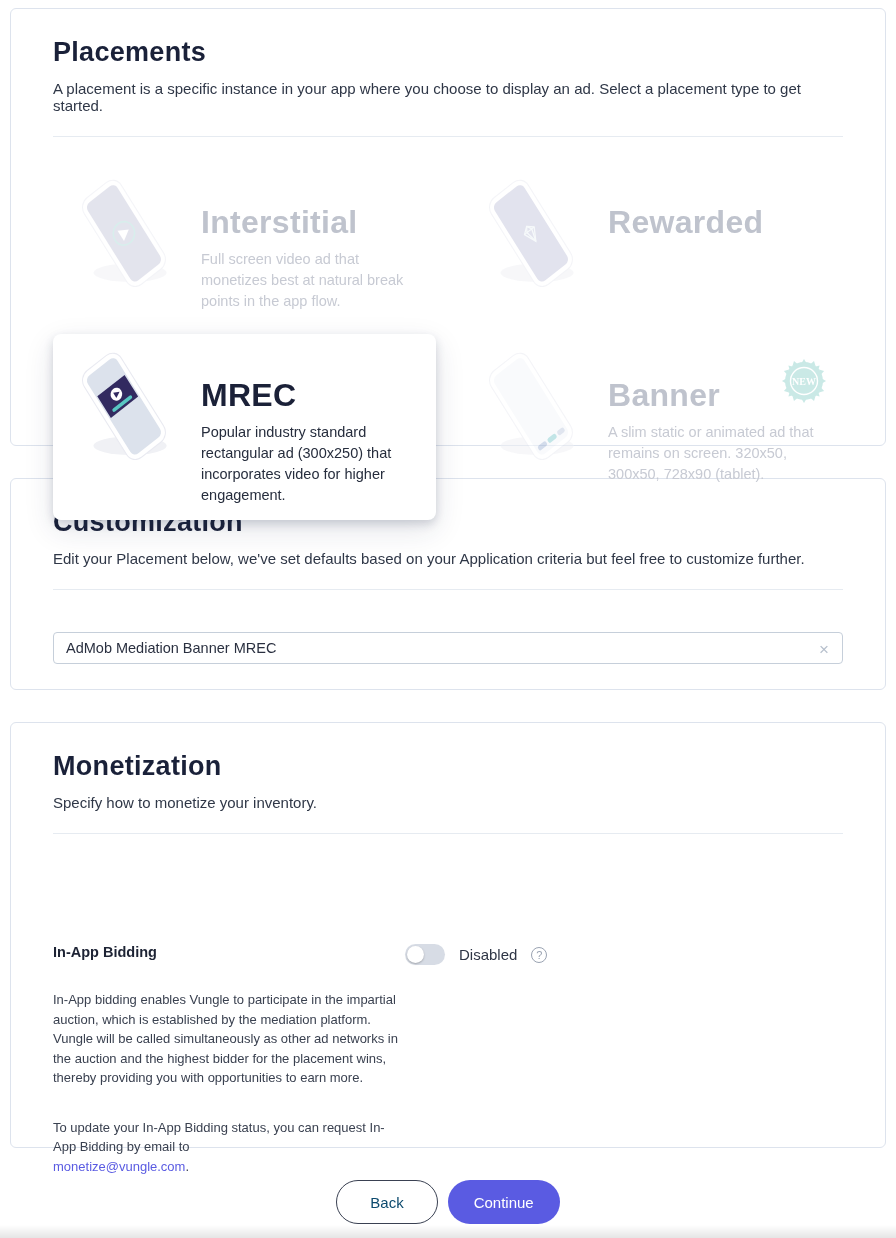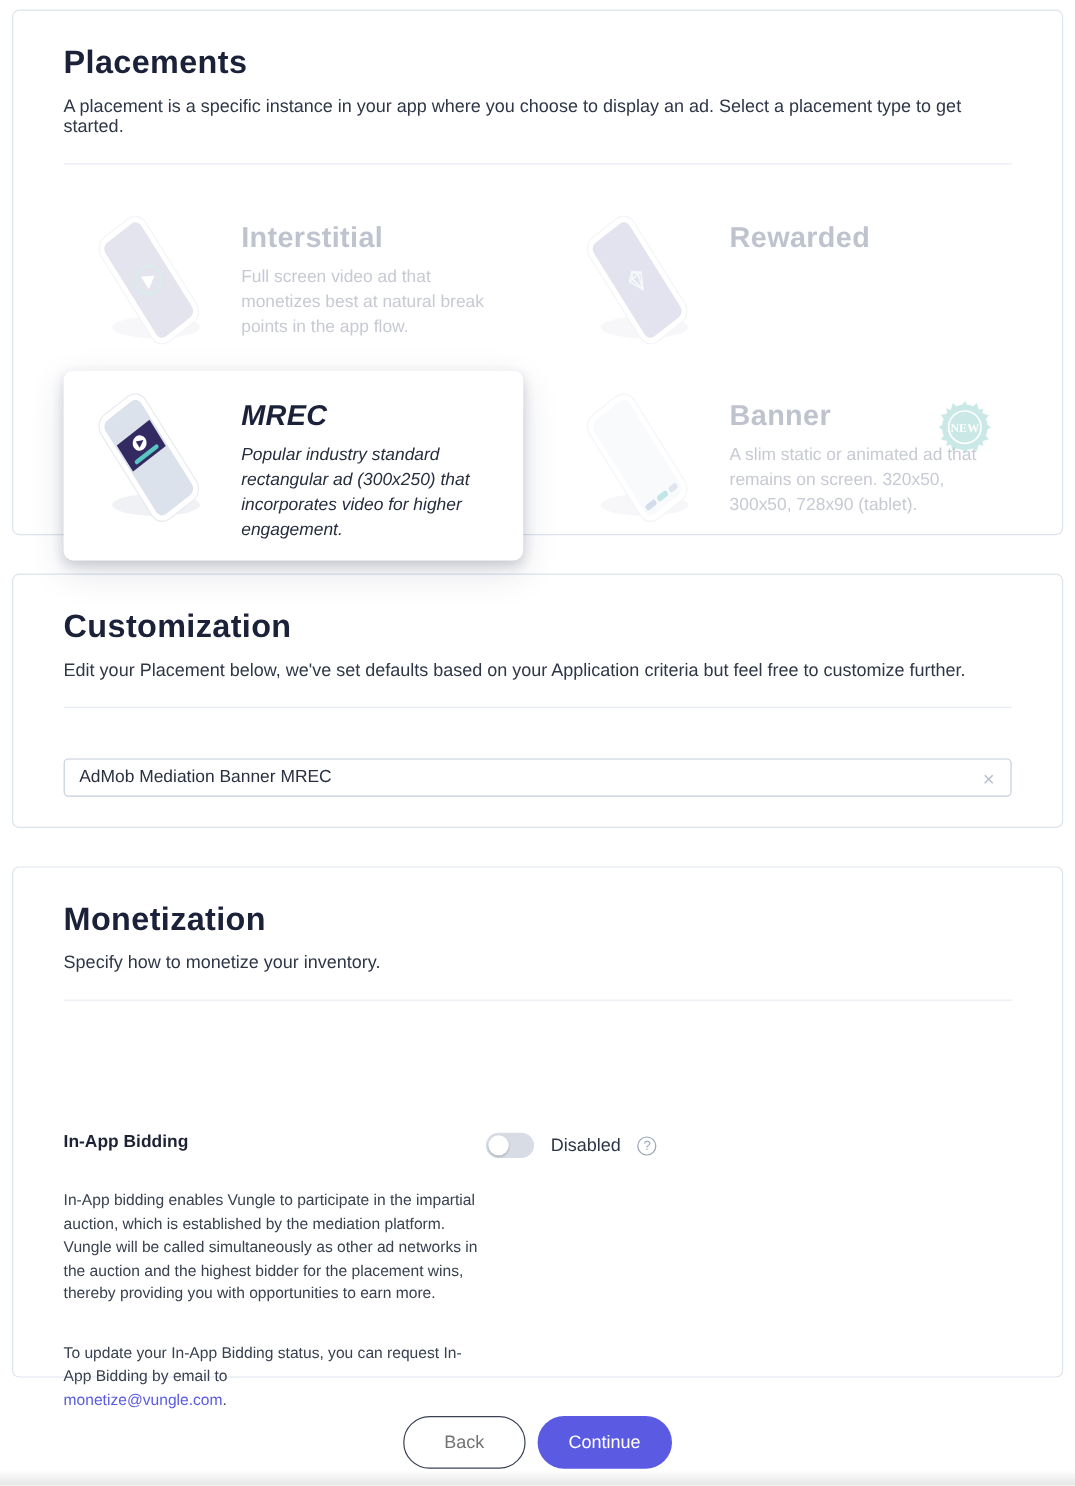--- a/index.html
+++ b/index.html
@@ -32,29 +32,28 @@
     display:grid; grid-template-columns:1fr 1fr;
     column-gap:24px; row-gap:8px;
   }
   .tile {
     display:flex; align-items:flex-start;
     padding:14px 18px; border-radius:8px; position:relative;
     min-height:128px; cursor:pointer;
   }
   .tile-icon { width:112px; height:112px; flex:0 0 112px; position:relative; }
   .tile-text { margin-left:18px; padding-top:10px; }
-  .tile-title { font-size:24px; font-weight:bold; letter-spacing:.3px; }
+  .tile-title { font-size:32px; font-weight:bold; letter-spacing:.3px;margin-top:19px; }
   .tile-desc { font-size:14.5px; line-height:1.45; margin-top:8px; max-width:254px; }
   .tile.faded .tile-title { color:#bfc3cd; }
   .tile.faded .tile-desc  { color:#c7cad3; }
   .tile.faded .tile-icon  { opacity:.5; }
   .tile.selected {
     background:#fff;
     box-shadow:0 4px 10px rgba(35,45,75,.18), 0 10px 30px rgba(35,45,75,.12);
-    font-style:italic;
   }
   .tile.selected .tile-title { color:#1b2138; }
   .tile.selected .tile-desc  { color:#262d3d; }
 
   .new-badge {
     position:absolute; top:24px; right:16px; width:46px; height:46px;
     opacity:.55;
   }
 
   
@@ -94,21 +93,21 @@
     width:16px; height:16px; border:1px solid #9aa3b2; border-radius:50%;
     color:#9aa3b2; font-size:11px; line-height:14px; text-align:center;
     display:inline-block; cursor:pointer;
   }
 
   
   .footer { margin-top:32px; display:flex; justify-content:center; gap:10px; }
   .btn { height:44px; border-radius:23px; font-size:15px; cursor:pointer;
          font-family:"Liberation Sans",sans-serif; }
   .btn-back {
-    background:#fff; border:1px solid #3a4152; color:#737373; padding:0 33px;
+    background:#fff; border:1px solid #3a4152; color:#0c4a6e; padding:0 33px;
   }
   .btn-continue {
     background:#5a5be2; border:none; color:#fff; padding:0 26px;
   }
   .bottom-fade {
     position:absolute; left:0; right:0; bottom:0; height:13px;
     background:linear-gradient(#ffffff, #e5e5e5);
   }
 </style>
 </head>

